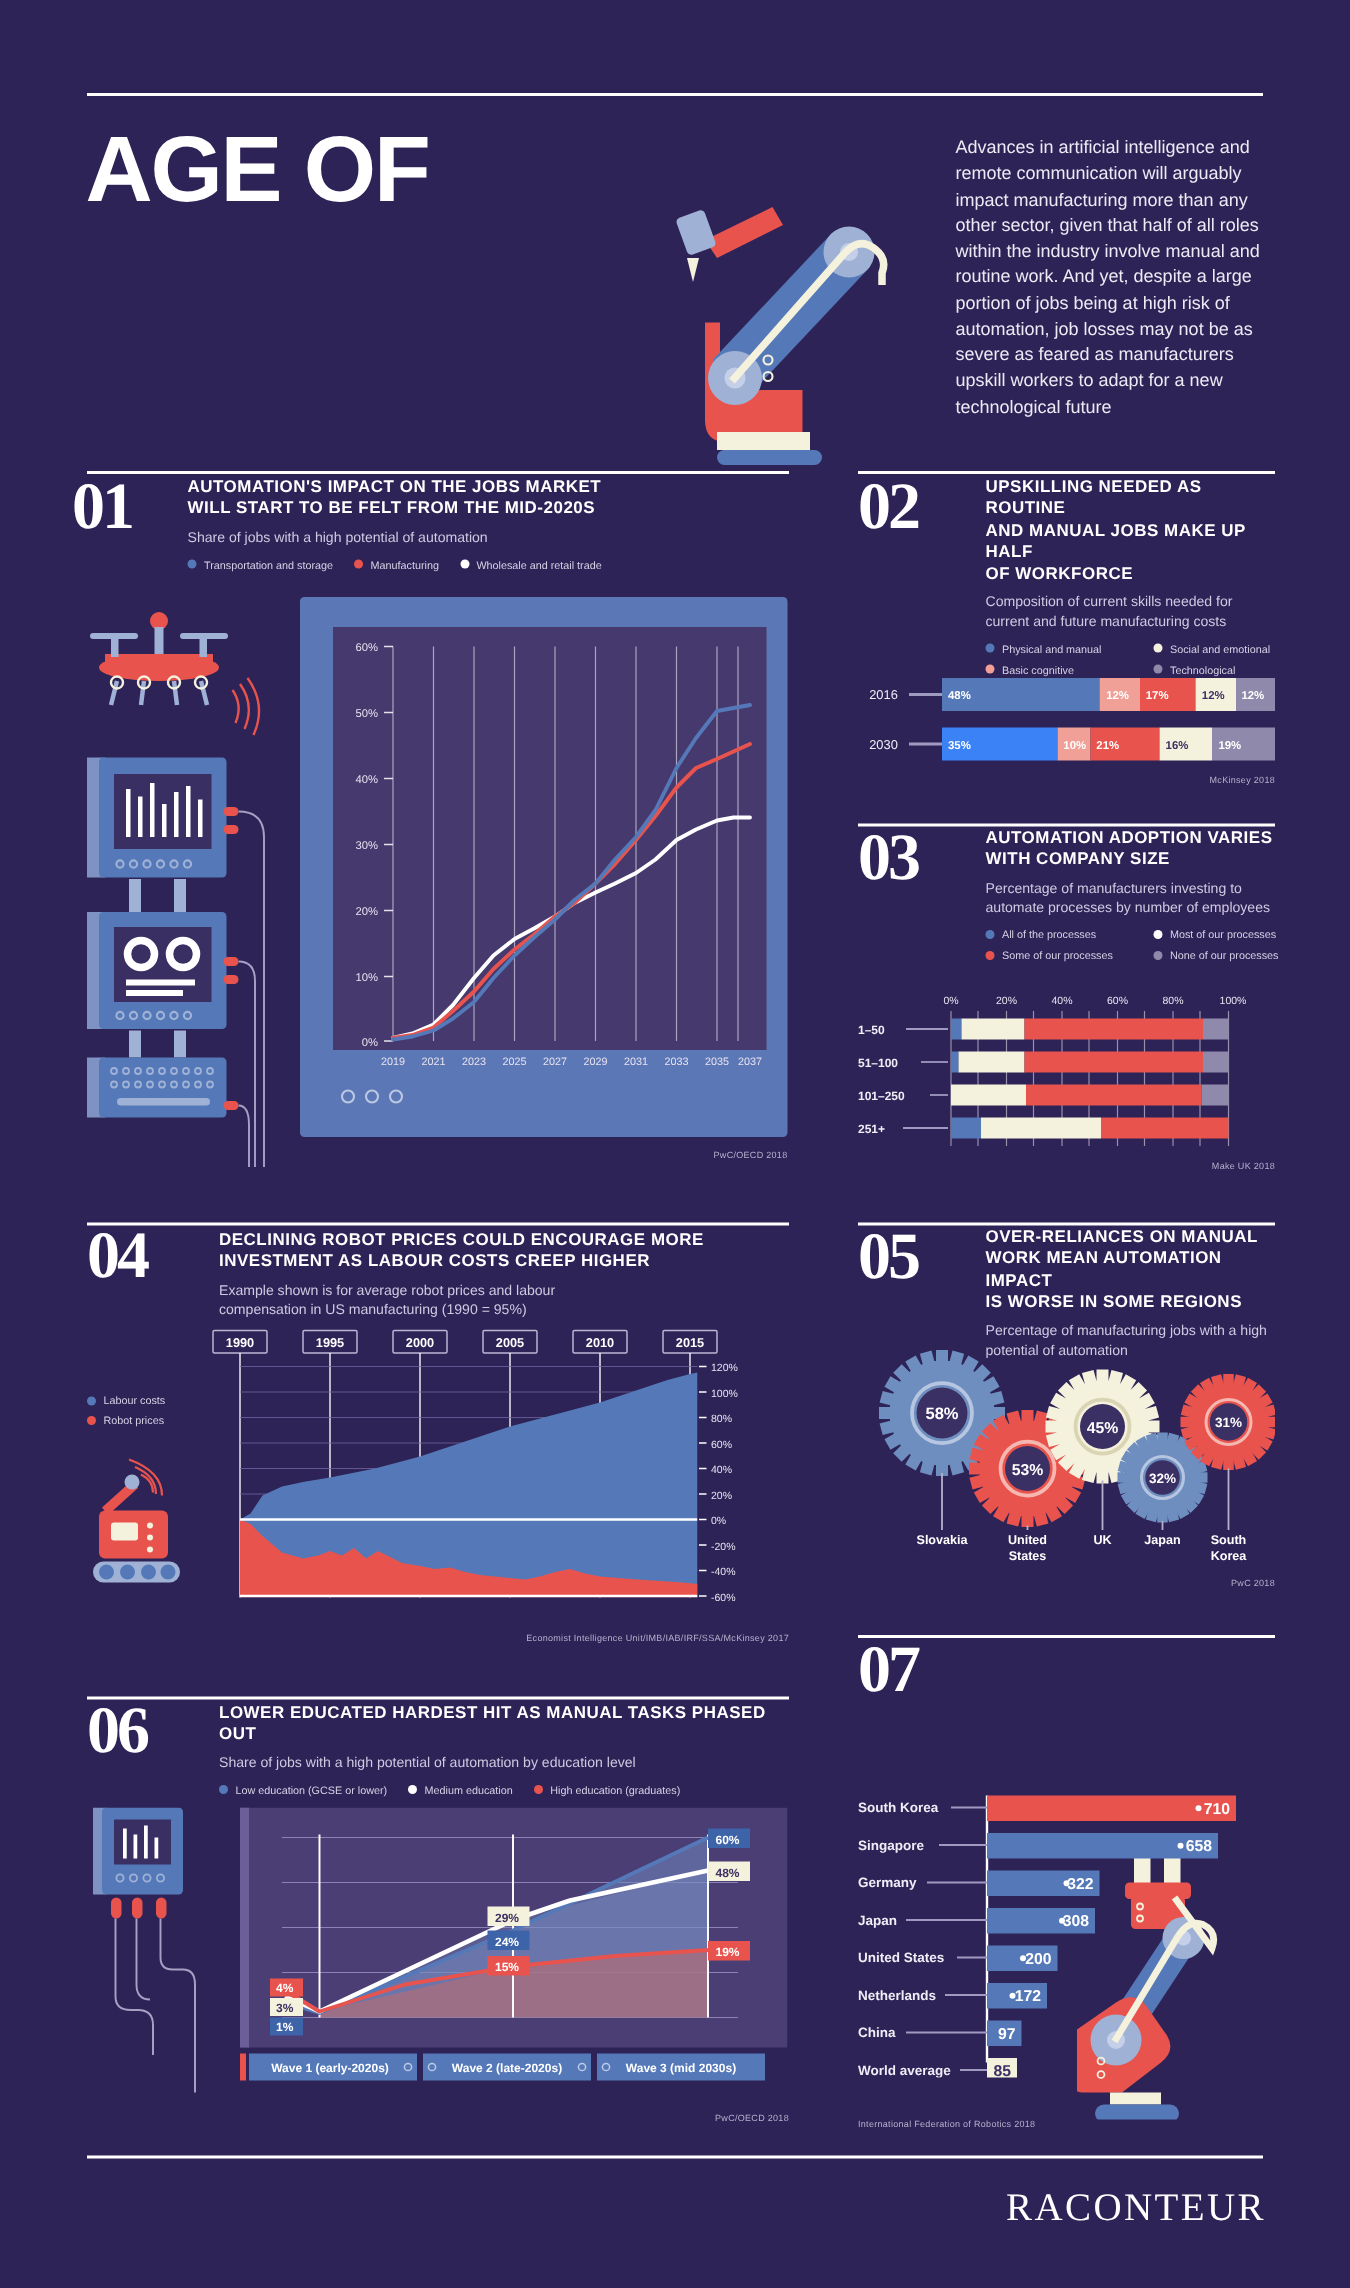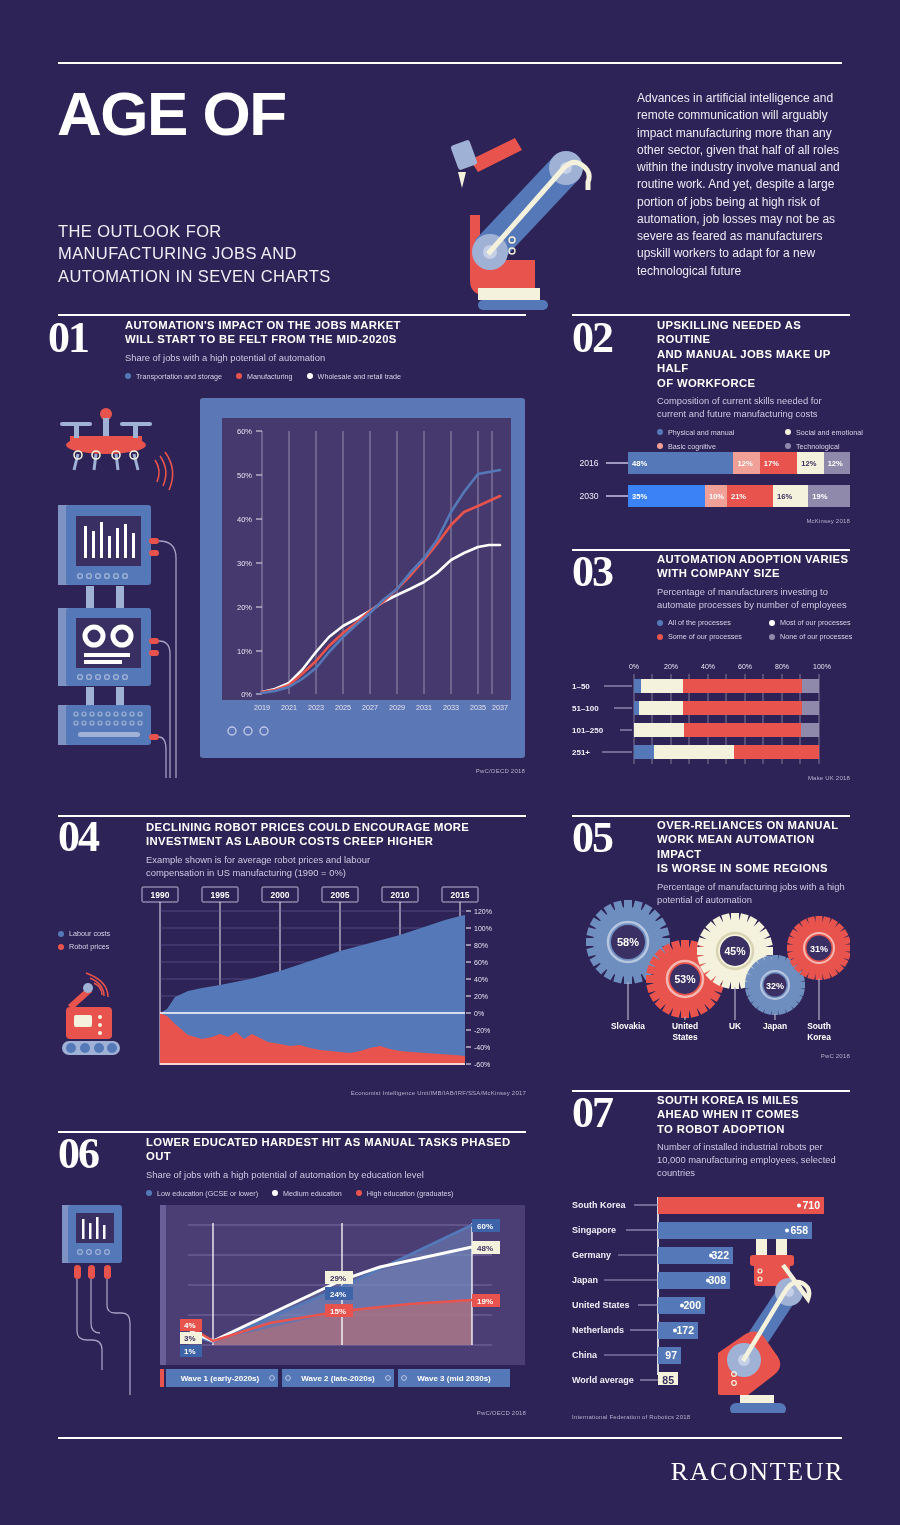--- a/index.html
+++ b/index.html
@@ -113,25 +113,20 @@
 <body>
 
 <div class="page">
 
   <div class="rule" id="hdr-rule"></div>
 
   <div id="title">
     <div class="t">AGE OF</div>
   </div>
 
-  <div id="subtitle">
-    <div>THE OUTLOOK FOR</div>
-    <div>MANUFACTURING JOBS AND</div>
-    <div>AUTOMATION IN SEVEN CHARTS</div>
-  </div>
 
   <div id="intro">Advances in artificial intelligence and remote communication will arguably impact manufacturing more than any other sector, given that half of all roles within the industry involve manual and routine work. And yet, despite a large portion of jobs being at high risk of automation, job losses may not be as severe as feared as manufacturers upskill workers to adapt for a new technological future</div>
 
   <svg id="robot-top" viewBox="0 0 165 190">
     <path d="M40 95 L40 130 Q40 140 50 140 L95 140 L95 175 L45 175 Q30 175 30 160 L30 95 Z" fill="#e8544d"></path>
     <rect x="38" y="168" width="62" height="12" fill="#f4f1dc"></rect>
     <path d="M40 168 L150 52 L160 62 L52 178 Z" fill="#5579b8" opacity="0"></path>
     <g>
       <path d="M35 120 L115 35 L140 58 L60 143 Z" fill="#5579b8"></path>
       <circle cx="50" cy="132" r="18" fill="#9fb2d6"></circle>
@@ -347,21 +342,21 @@
   <div class="panel-rule" style="left:572px; top:314px; width:278px;"></div>
   <div id="c2">
     <div class="num">02</div>
     <div class="head">
       <div class="sec-title">
         <div>UPSKILLING NEEDED AS ROUTINE</div>
         <div>AND MANUAL JOBS MAKE UP HALF</div>
         <div>OF WORKFORCE</div>
       </div>
       <div class="sec-sub">Composition of current skills needed for current and future manufacturing costs</div>
-      <div class="legend" style="display:grid; grid-template-columns:112px 110px; gap:1px 16px;">
+      <div class="legend" style="display:grid; grid-template-columns:112px 110px; gap:1px 0;">
         <div class="item">
             <span class="dot" style="background:#5579b8"></span>
             <span>Physical and manual</span>
           </div>
         <div class="item">
             <span class="dot" style="background:#f4f1dc"></span>
             <span>Social and emotional</span>
           </div>
         <div class="item">
             <span class="dot" style="background:#f0a096"></span>
@@ -502,21 +497,21 @@
   <div class="panel-rule" style="left:58px; top:815px; width:468px;"></div>
   <div id="c4">
     <div class="num">04</div>
     <div class="head">
       <div class="sec-title">
         <div>DECLINING ROBOT PRICES COULD ENCOURAGE MORE</div>
         <div>INVESTMENT AS LABOUR COSTS CREEP HIGHER</div>
       </div>
       <div class="sec-sub">
         <div>Example shown is for average robot prices and labour</div>
-        <div>compensation in US manufacturing (1990 = 0%)</div>
+        <div>compensation in US manufacturing (1990 = 95%)</div>
       </div>
     </div>
   </div>
 
   <div class="legend" style="position:absolute; left:58px; top:922px; width:90px; display:block;">
     <div class="item">
         <span class="dot" style="background:#5579b8"></span>
         <span>Labour costs</span>
       </div>
     <div class="item">
@@ -957,28 +952,20 @@
           <circle cx="228" cy="173" r="2.4"></circle>
           <circle cx="244" cy="173" r="2.4"></circle>
         </g>
     </g>
   </svg>
   <div class="src" style="position:absolute; left:380px; top:1410px; width:146px;">PwC/OECD 2018</div>
 
   <div class="panel-rule" style="left:572px; top:1090px; width:278px;"></div>
   <div id="c7">
     <div class="num">07</div>
-    <div class="head">
-      <div class="sec-title">
-        <div>SOUTH KOREA IS MILES</div>
-        <div>AHEAD WHEN IT COMES</div>
-        <div>TO ROBOT ADOPTION</div>
-      </div>
-      <div class="sec-sub">Number of installed industrial robots per 10,000 manufacturing employees, selected countries</div>
-    </div>
   </div>
 
   <svg style="position:absolute; left:718px; top:1235px; width:132px; height:178px;" viewBox="0 0 132 178">
     <rect x="38" y="0" width="11" height="24" fill="#f4f1dc"></rect>
     <rect x="58" y="0" width="11" height="24" fill="#f4f1dc"></rect>
     <rect x="32" y="20" width="44" height="11" rx="3" fill="#e8544d"></rect>
     <rect x="36" y="29" width="36" height="22" rx="3" fill="#e8544d"></rect>
     <g fill="none" stroke="#f4f1dc" stroke-width="1.2">
         <circle cx="42" cy="36" r="2"></circle>
         <circle cx="42" cy="44" r="2"></circle>

